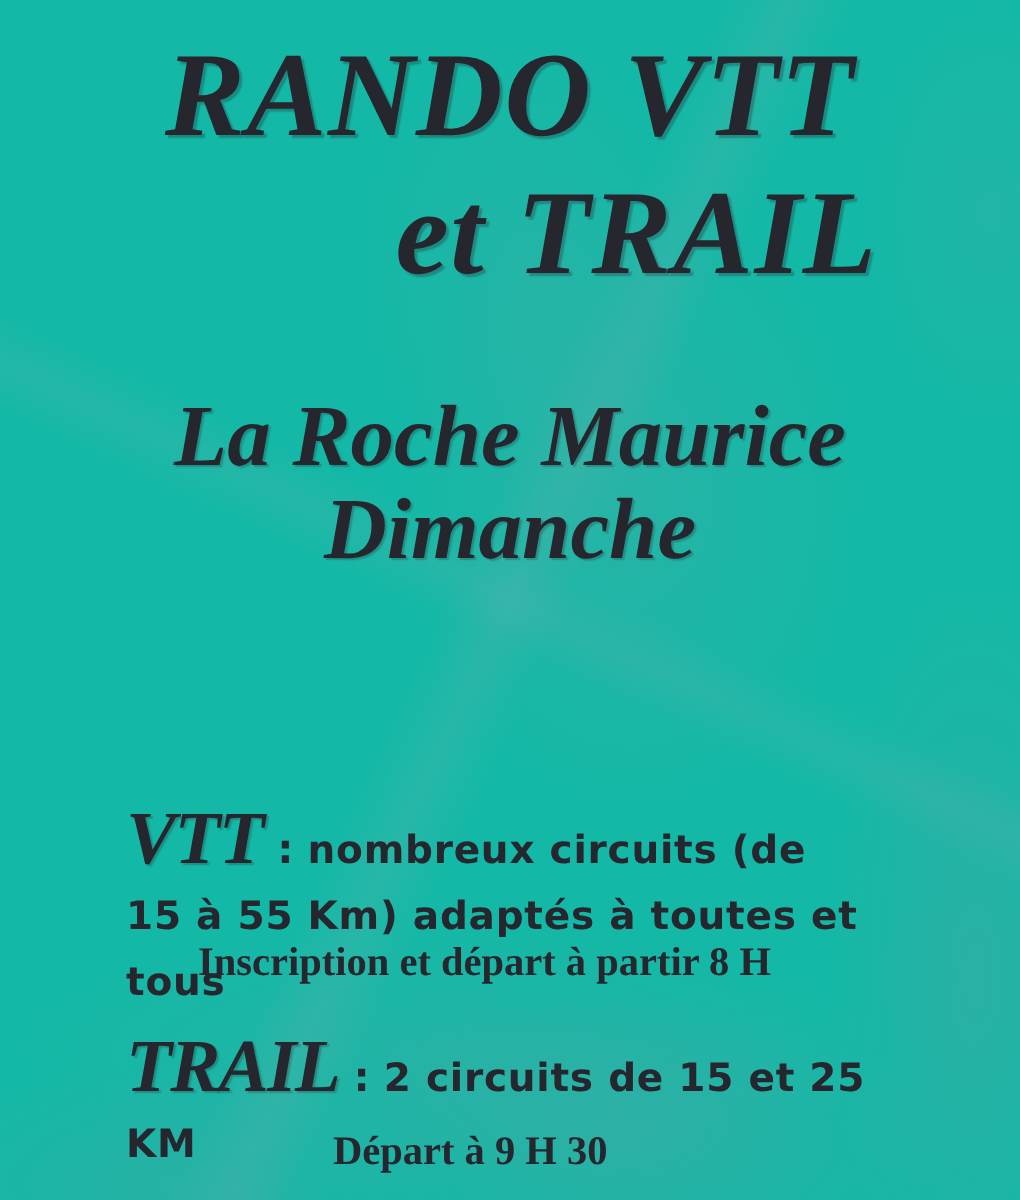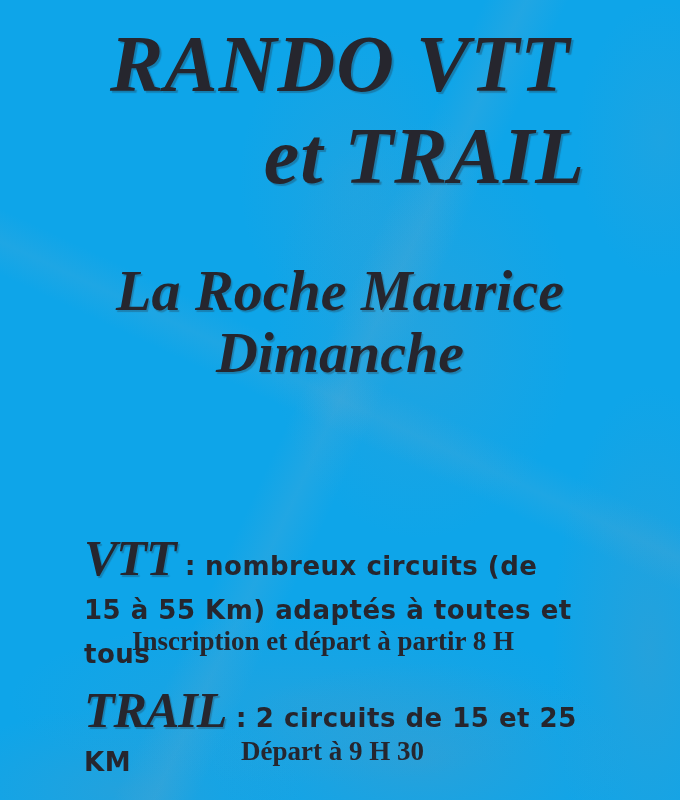--- a/index.html
+++ b/index.html
@@ -7,21 +7,21 @@
     padding: 0;
     width: 680px;
     height: 800px;
     overflow: hidden;
     background: #e9e9ec;
   }
   .poster {
     position: relative;
     width: 680px;
     height: 800px;
-    background-color: #0ea5e9;
+    background-color: #14b8a6;
     color: #26262e;
     font-family: "Liberation Serif", serif;
   }
   
   .poster::before {
     content: "";
     position: absolute;
     inset: 0;
     pointer-events: none;
     background-image:
@@ -90,21 +90,21 @@
   }
 
   .note {
     position: absolute;
     font-family: "Liberation Serif", serif;
     font-weight: bold;
     font-size: 27px;
     white-space: nowrap;
   }
   .note1 { top: 626px; left: 132px; }
-  .note2 { top: 736px; left: 222px; margin-left: 19px; }
+  .note2 { top: 752px; left: 222px; }
 </style>
 </head>
 <body>
 
 <div class="poster">
 
   <div class="line title l1">RANDO VTT</div>
 
   <div class="line title l2">et TRAIL</div>
 

